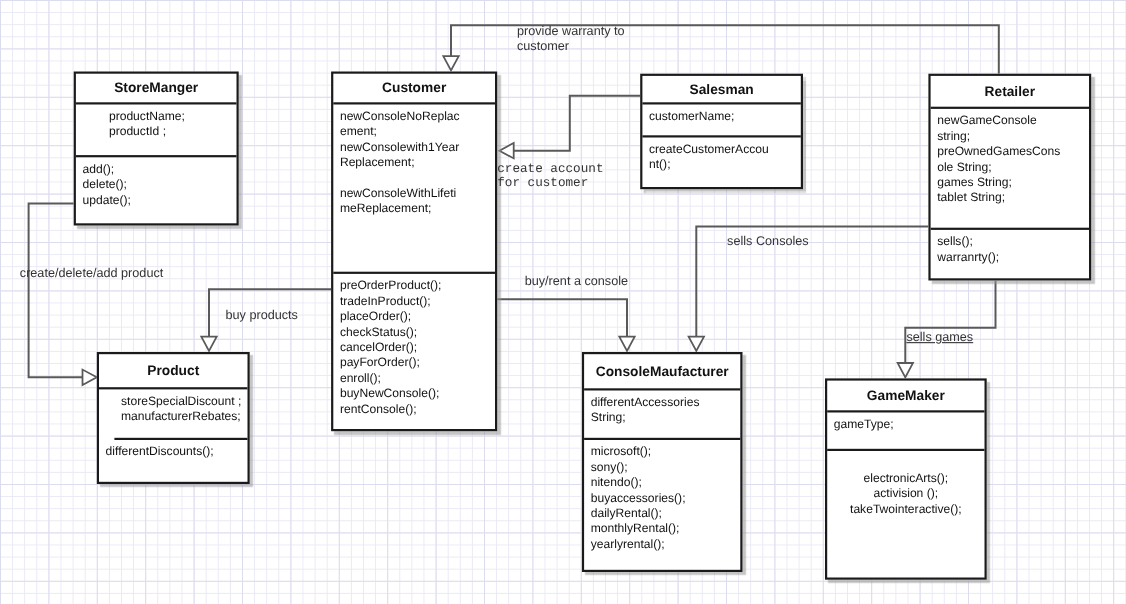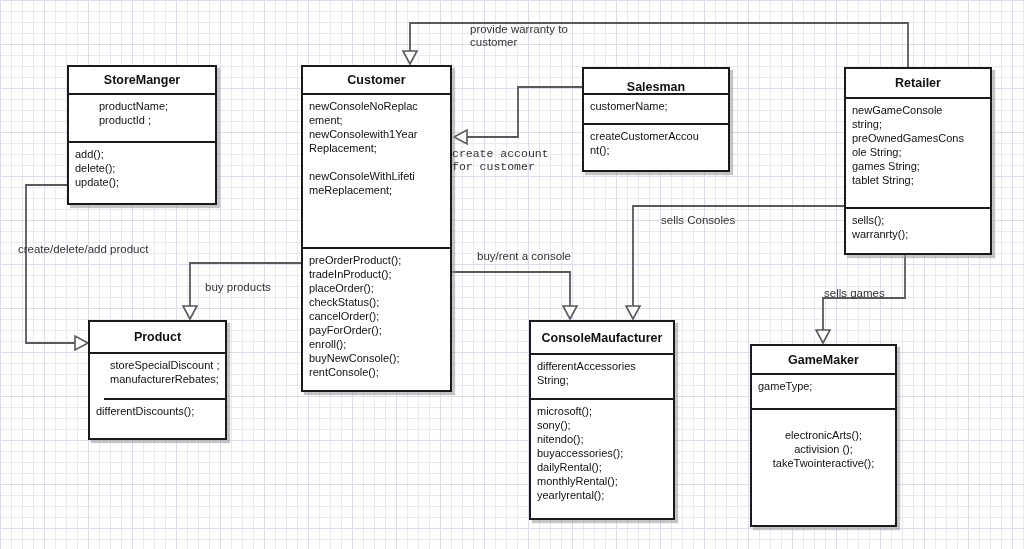--- a/index.html
+++ b/index.html
@@ -106,21 +106,21 @@
     <div class="ln">checkStatus();</div>
     <div class="ln">cancelOrder();</div>
     <div class="ln">payForOrder();</div>
     <div class="ln">enroll();</div>
     <div class="ln">buyNewConsole();</div>
     <div class="ln">rentConsole();</div>
   </div>
 </div>
 
 <div class="uml-class" style="left:582px;top:67px;width:148px;height:105px;">
-  <div class="cls-header" style="height:15px;margin-top:11px;">Salesman</div>
+  <div class="cls-header" style="height:26px;">Salesman</div>
   <div class="cls-attrs" style="height:30px;">
     <div class="ln">customerName;</div>
   </div>
   <div class="cls-methods">
     <div class="ln">createCustomerAccou</div>
     <div class="ln">nt();</div>
   </div>
 </div>
 
 <div class="uml-class" style="left:844px;top:67px;width:148px;height:188px;">
@@ -193,15 +193,15 @@
 </div>
 <div class="edge-label" style="left:205px;top:281px;">
   <div>buy products</div>
 </div>
 <div class="edge-label" style="left:477px;top:250px;">
   <div>buy/rent a console</div>
 </div>
 <div class="edge-label" style="left:661px;top:214px;">
   <div>sells Consoles</div>
 </div>
-<div class="edge-label" style="left:824px;top:287px;">
+<div class="edge-label" style="left:824px;top:301px;text-decoration:underline;">
   <div>sells games</div>
 </div>
 
 </body></html>

